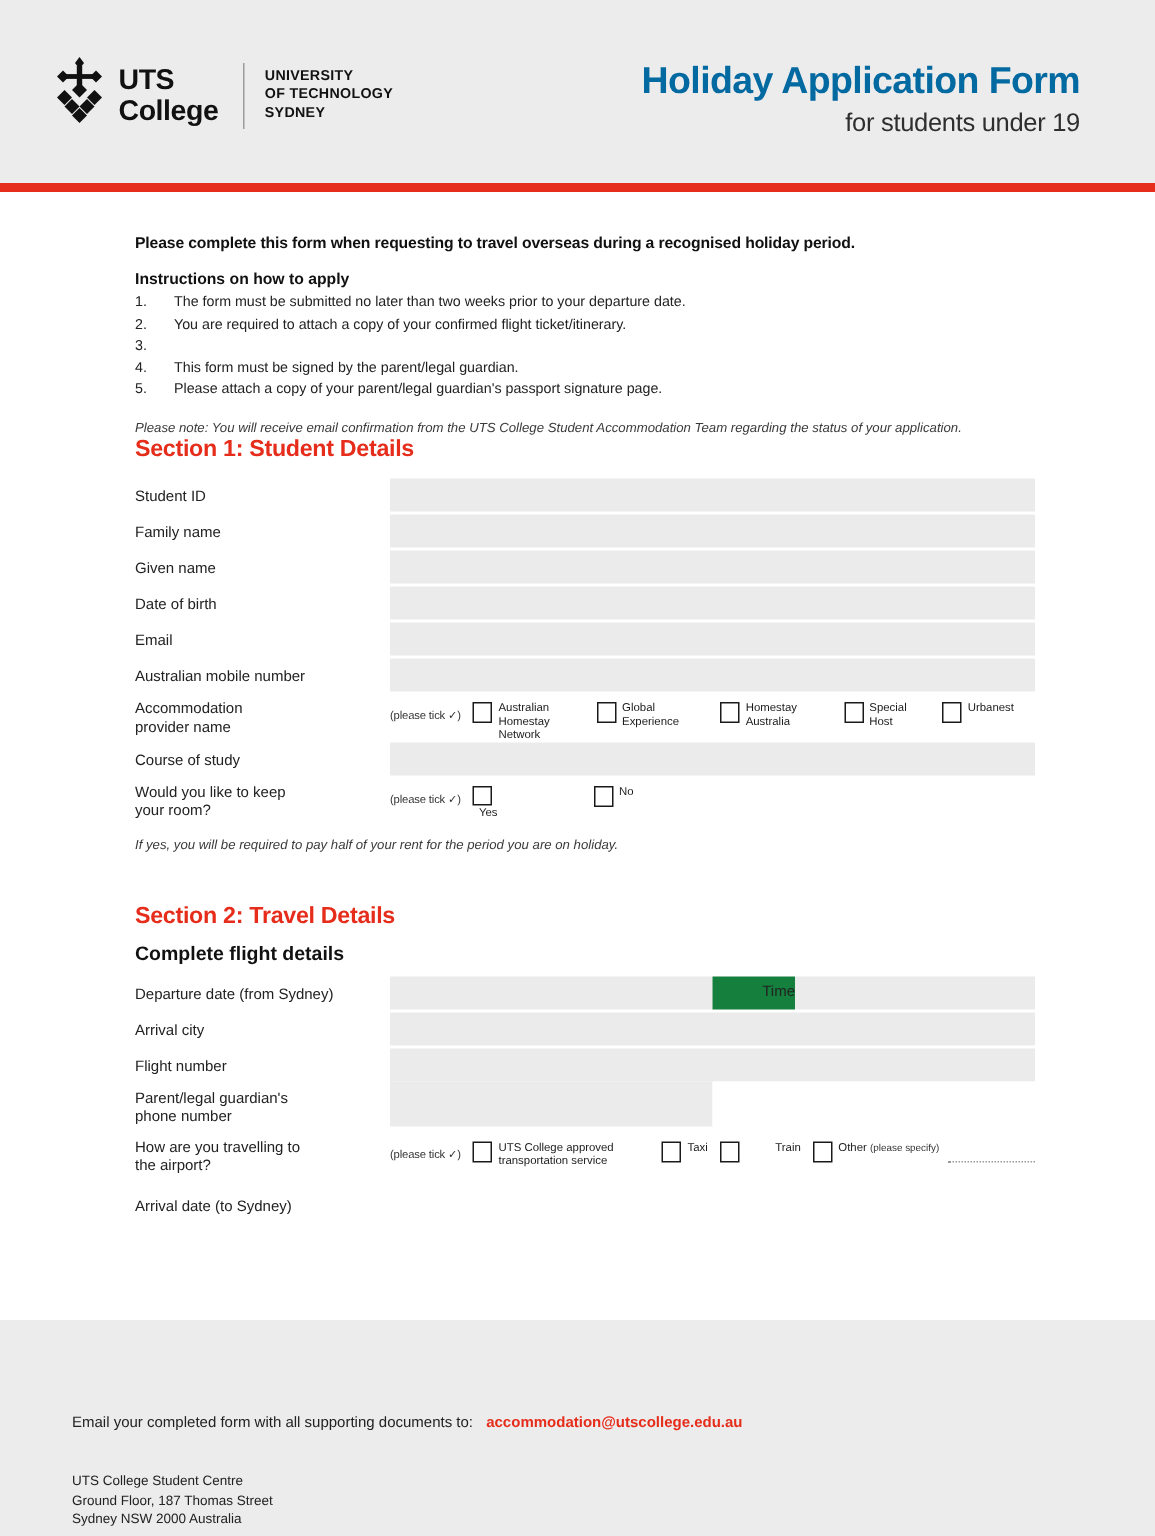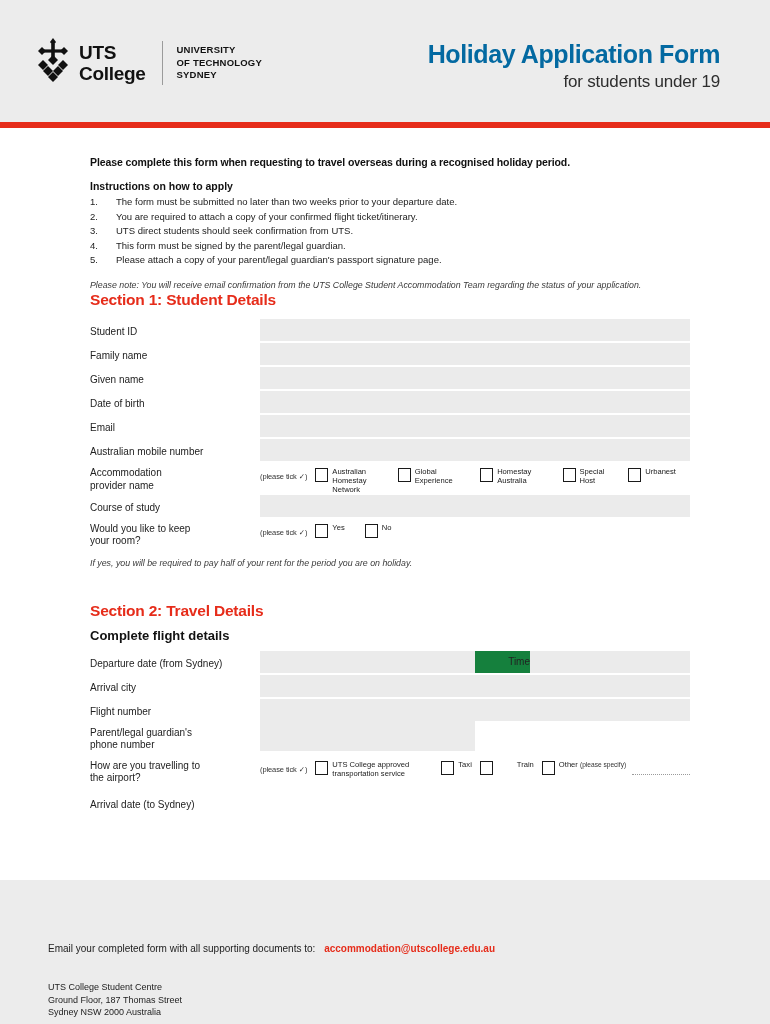--- a/index.html
+++ b/index.html
@@ -201,21 +201,20 @@
         <div class="instr-row">
           <span class="instr-num">1.</span>
           <span>The form must be submitted no later than two weeks prior to your departure date.</span>
         </div>
         <div class="instr-row">
           <span class="instr-num">2.</span>
           <span>You are required to attach a copy of your confirmed flight ticket/itinerary.</span>
         </div>
         <div class="instr-row">
           <span class="instr-num">3.</span>
-          <span>UTS direct students should seek confirmation from UTS.</span>
         </div>
         <div class="instr-row">
           <span class="instr-num">4.</span>
           <span>This form must be signed by the parent/legal guardian.</span>
         </div>
         <div class="instr-row">
           <span class="instr-num">5.</span>
           <span>Please attach a copy of your parent/legal guardian's passport signature page.</span>
         </div>
       </div>
@@ -287,21 +286,21 @@
         </div>
 
         <div class="crow">
           <div class="flabel two" style="padding-top:4px;">
             <div>Would you like to keep</div>
             <div>your room?</div>
           </div>
           <div class="cbox-area" style="min-height:26px;">
             <span class="tick-hint">(please tick ✓)</span>
             <div class="cb-group">
-              <label class="cb-item" style="margin-right:20px;">
+              <label class="cb-item" style="margin-right:64px;flex-direction:column;">
                 <span class="cb"></span>
                 <span class="cb-label nowrap">Yes</span>
               </label>
               <label class="cb-item">
                 <span class="cb"></span>
                 <span class="cb-label nowrap">No</span>
               </label>
             </div>
           </div>
         </div>

